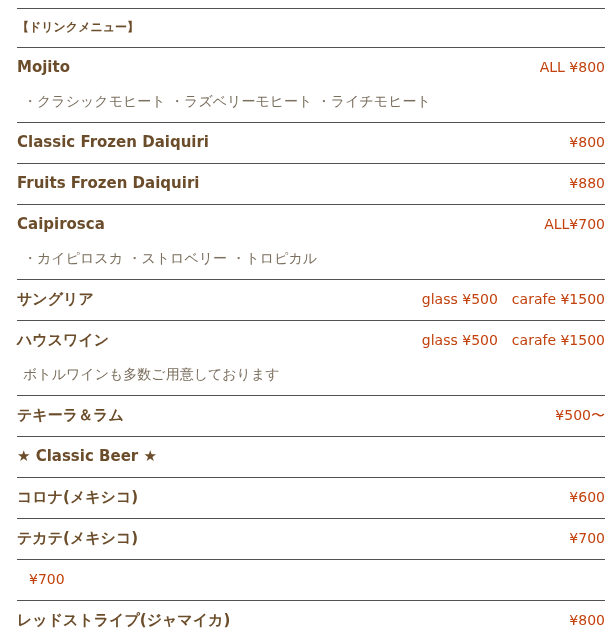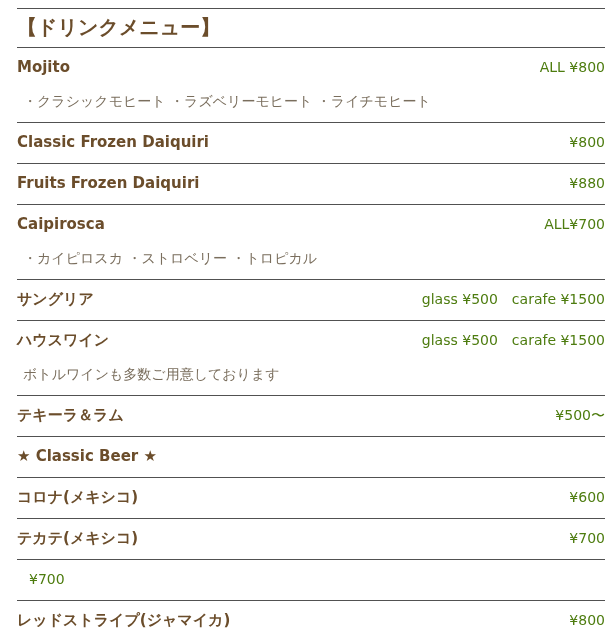--- a/index.html
+++ b/index.html
@@ -19,40 +19,40 @@
   }
   .row {
     border-bottom: 1px solid #515151;
     padding: 10px 0 11px 0;
   }
   .header-row {
     padding: 9px 0 10px 0;
   }
   .menu-title {
     margin: 0;
-    font-size: 20px;
+    font-size: 12px;
     line-height: 19px;
     font-weight: bold;
     color: #6b4d2b;
   }
   .line1 {
     display: flex;
     justify-content: space-between;
     align-items: flex-end;
   }
   .item-name {
     font-size: 15px;
     line-height: 19px;
     font-weight: bold;
     color: #6b4d2b;
   }
   .item-price {
     font-size: 14px;
     line-height: 19px;
-    color: #4d7c0f;
+    color: #c2410c;
     text-align: right;
     white-space: pre;
     flex-shrink: 0;
     padding-left: 12px;
   }
   .item-sub {
     font-size: 14px;
     line-height: 19px;
     color: #7a6e5d;
     margin-top: 15px;

